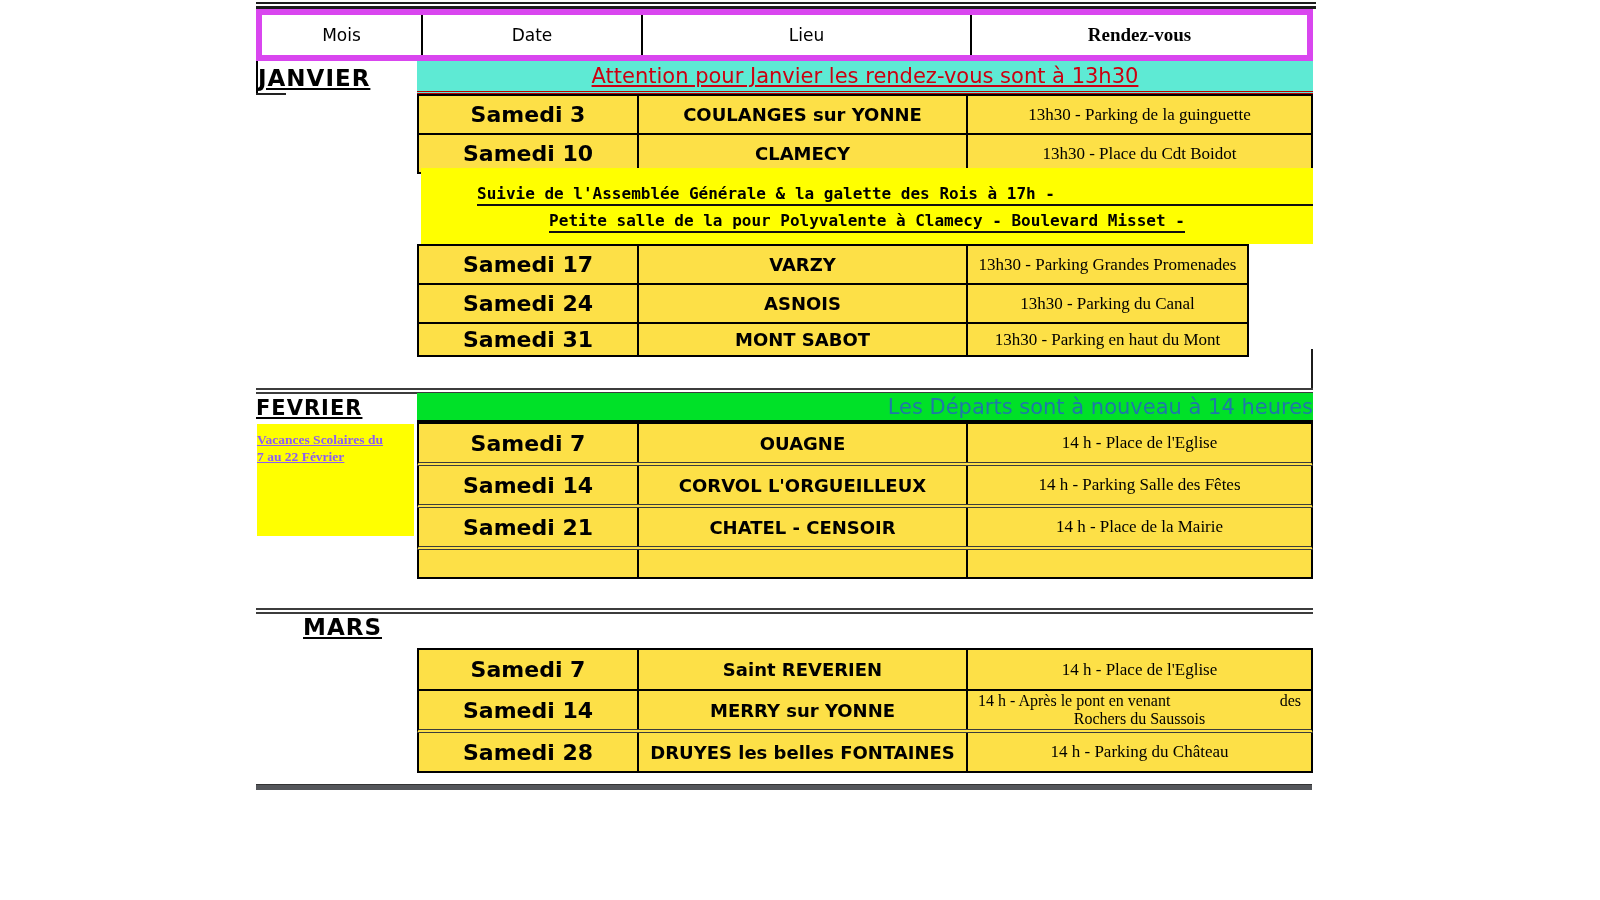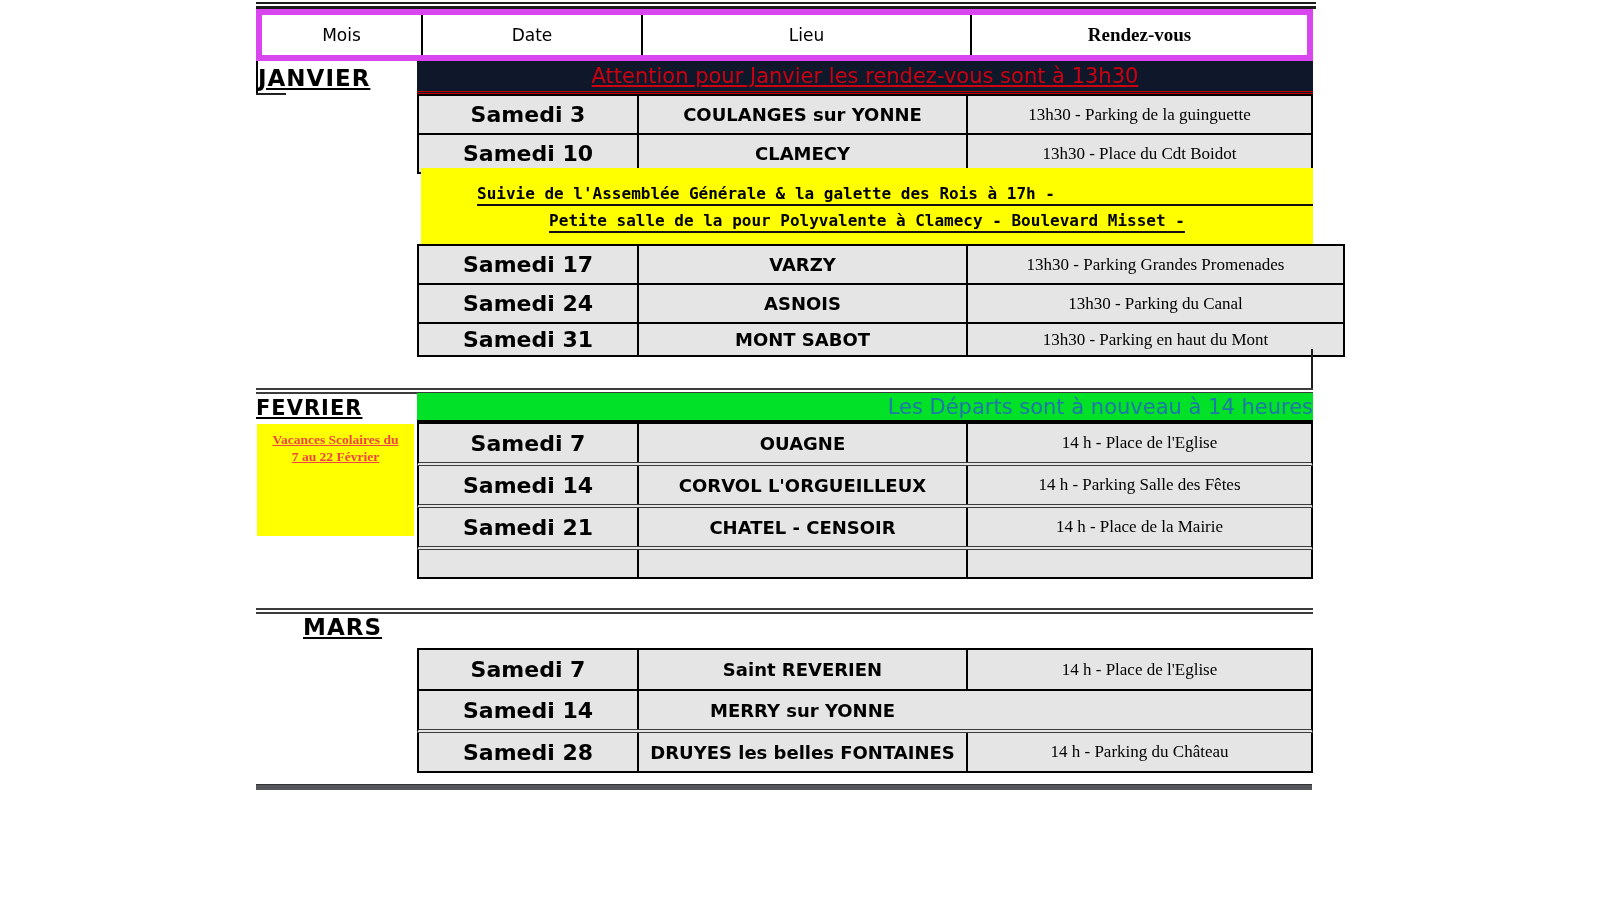--- a/index.html
+++ b/index.html
@@ -24,34 +24,34 @@
   .month-cell{display:flex;align-items:center;justify-content:flex-start;
               font-size:23px;font-weight:bold;letter-spacing:1px;}
   .month-cell span{text-decoration:underline;}
   .jan-cell{left:256px;top:61px;width:161px;height:33px;border-left:2px solid #000;}
   .jan-tick{left:256px;top:93px;width:30px;height:2px;background:#222;}
   .fev-cell{left:256px;top:393px;width:161px;height:29px;font-size:21px;}
   .mars-cell{left:302px;top:612px;width:80px;height:30px;font-size:23px;justify-content:flex-end;}
 
   
   .banner{display:flex;align-items:center;justify-content:center;}
-  .jan-banner{left:417px;top:61px;width:896px;height:33px;background:#0f172a;
+  .jan-banner{left:417px;top:61px;width:896px;height:33px;background:#5eead4;
               border-bottom:3px double #C00000;}
   .jan-banner span{color:#CC0011;font-size:21px;text-decoration:underline;}
   .fev-banner{left:417px;top:393px;width:896px;height:29px;background:#00E128;
               border-bottom:2px solid #000;justify-content:flex-end;}
   .fev-banner span{color:#1F78A8;font-size:21px;}
 
   
   .rows{display:flex;flex-direction:column;}
   .jan-rows-a{left:417px;top:94px;width:896px;}
-  .jan-rows-b{left:417px;top:244px;width:928px;}
+  .jan-rows-b{left:417px;top:244px;width:832px;}
   .feb-rows{left:417px;top:422px;width:896px;}
   .mar-rows{left:417px;top:648px;width:896px;}
-  .trow{display:flex;background:#e5e5e5;border:2px solid #000;border-top:none;}
+  .trow{display:flex;background:#fde047;border:2px solid #000;border-top:none;}
   .trow.first{border-top:2px solid #000;}
   .trow.dbl{border-bottom:4px double #3c3c3c;}
   .h37{height:37px;} .h31{height:31px;} .h38{height:38px;} .h39{height:39px;} .h27{height:27px;}
   .cell{display:flex;align-items:center;justify-content:center;}
   .c-date{width:218px;font-size:22px;font-weight:600;}
   .c-lieu{width:327px;border-left:2px solid #000;font-size:18px;font-weight:bold;}
   .c-rdv{flex:1;border-left:2px solid #000;font-family:"Liberation Serif", serif;font-size:17px;}
   .c-rdv.two-line{flex-direction:column;justify-content:center;align-items:stretch;font-size:16px;line-height:18px;}
   .rdv-l1{display:flex;justify-content:space-between;padding:0 10px;}
   .rdv-l2{text-align:center;}
@@ -59,22 +59,22 @@
   
   .jan-note{left:421px;top:168px;width:892px;height:76px;background:#FFFF00;
             font-family:"DejaVu Sans Mono", monospace;font-weight:bold;font-size:16px;
             padding-top:16px;}
   .note-l1{margin-left:56px;border-bottom:2px solid #101010;white-space:nowrap;padding-bottom:1px;}
   .note-l2{text-align:center;margin-top:5px;}
   .note-l2 span{border-bottom:2px solid #101010;padding-bottom:1px;white-space:nowrap;}
 
   
   .vac-cell{left:257px;top:424px;width:157px;height:112px;background:#FFFF00;
-            text-align:center;padding-top:7px;font-family:"Liberation Serif", serif;
-            font-weight:bold;font-size:13.5px;color:#ef4444;line-height:17px;}
+            text-align:left;padding-top:7px;font-family:"Liberation Serif", serif;
+            font-weight:bold;font-size:13.5px;color:#8b5cf6;line-height:17px;}
   .vac-cell div{text-decoration:underline;}
 
   
   .sep{left:256px;width:1057px;height:6px;background:#fff;
        border-top:2px solid #3c3c3c;border-bottom:2px solid #3c3c3c;}
   .sep1{top:388px;} .sep2{top:608px;}
   .redge{left:1311px;top:349px;width:2px;height:39px;background:#1c1c1c;}
   .bottom-band{left:256px;top:784px;width:1056px;height:6px;background:#54565a;border-top:1px solid #333;}
 </style>
 </head>
@@ -182,20 +182,27 @@
 
   <div class="abs rows mar-rows">
     <div class="trow first h39">
       <div class="cell c-date">Samedi 7</div>
       <div class="cell c-lieu">Saint REVERIEN</div>
       <div class="cell c-rdv">14 h - Place de l'Eglise</div>
     </div>
     <div class="trow dbl h38">
       <div class="cell c-date">Samedi 14</div>
       <div class="cell c-lieu">MERRY sur YONNE</div>
+      <div class="cell c-rdv two-line">
+        <div class="rdv-l1">
+          <span>14 h - Après le pont en venant</span>
+          <span>des</span>
+        </div>
+        <div class="rdv-l2">Rochers du Saussois</div>
+      </div>
     </div>
     <div class="trow h38">
       <div class="cell c-date">Samedi 28</div>
       <div class="cell c-lieu">DRUYES les belles FONTAINES</div>
       <div class="cell c-rdv">14 h - Parking du Château</div>
     </div>
   </div>
 
   <div class="abs bottom-band"></div>
 

